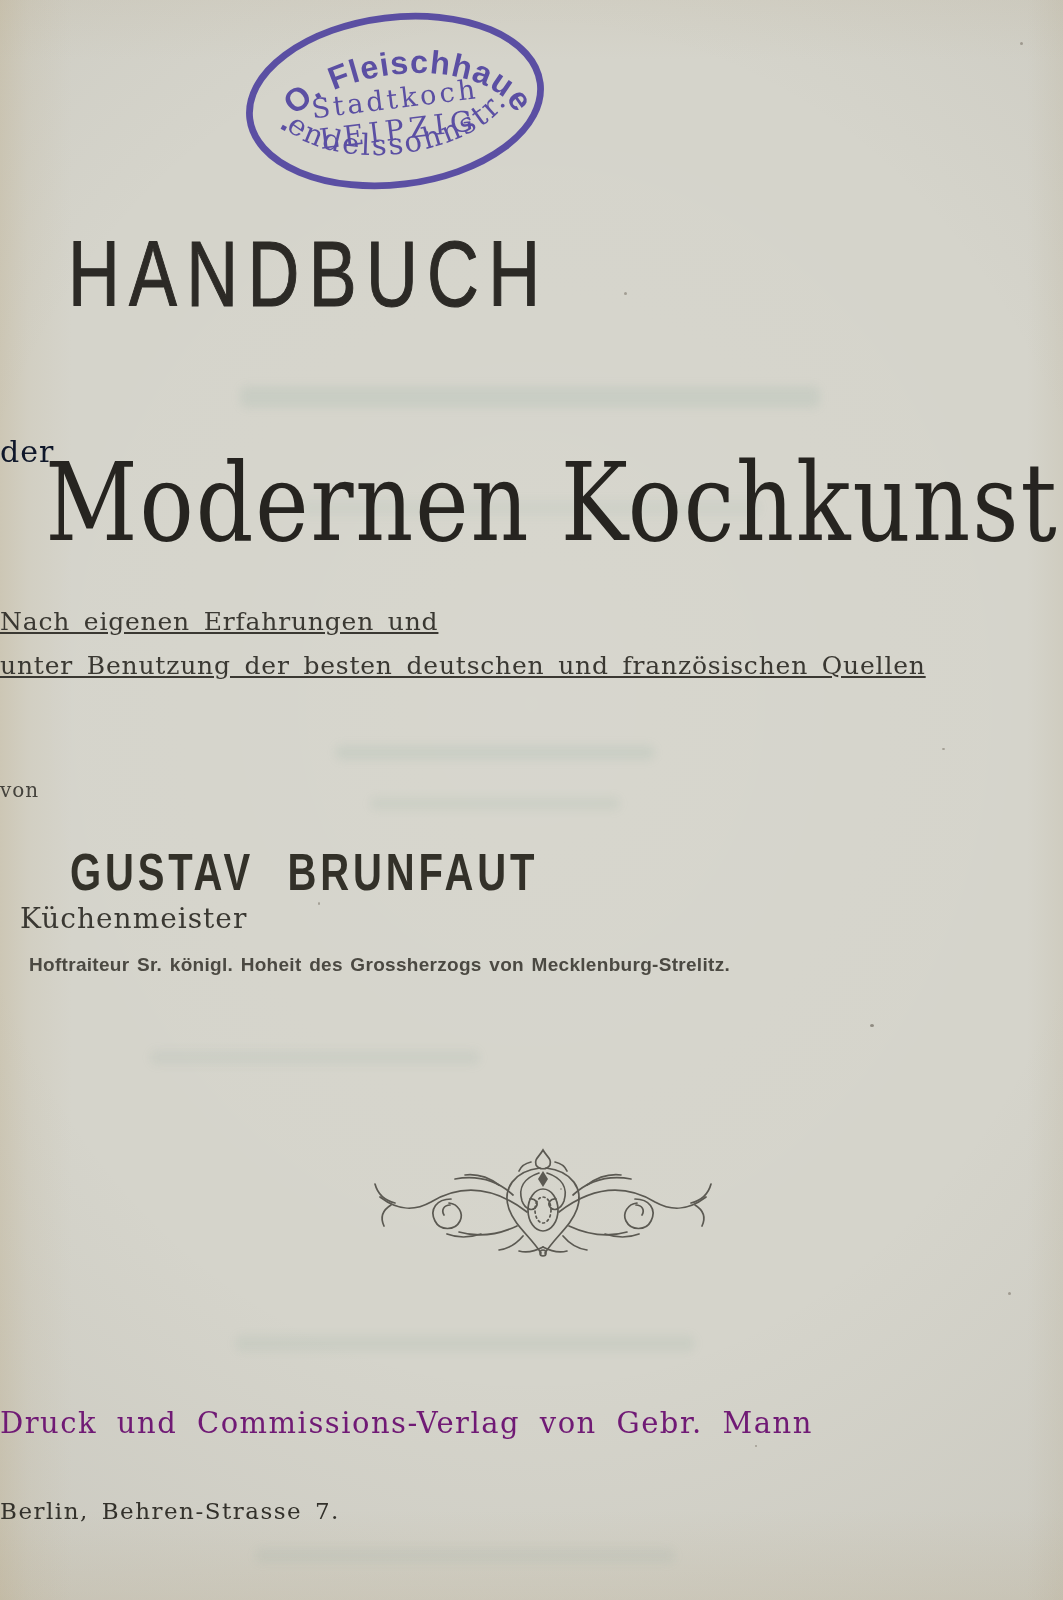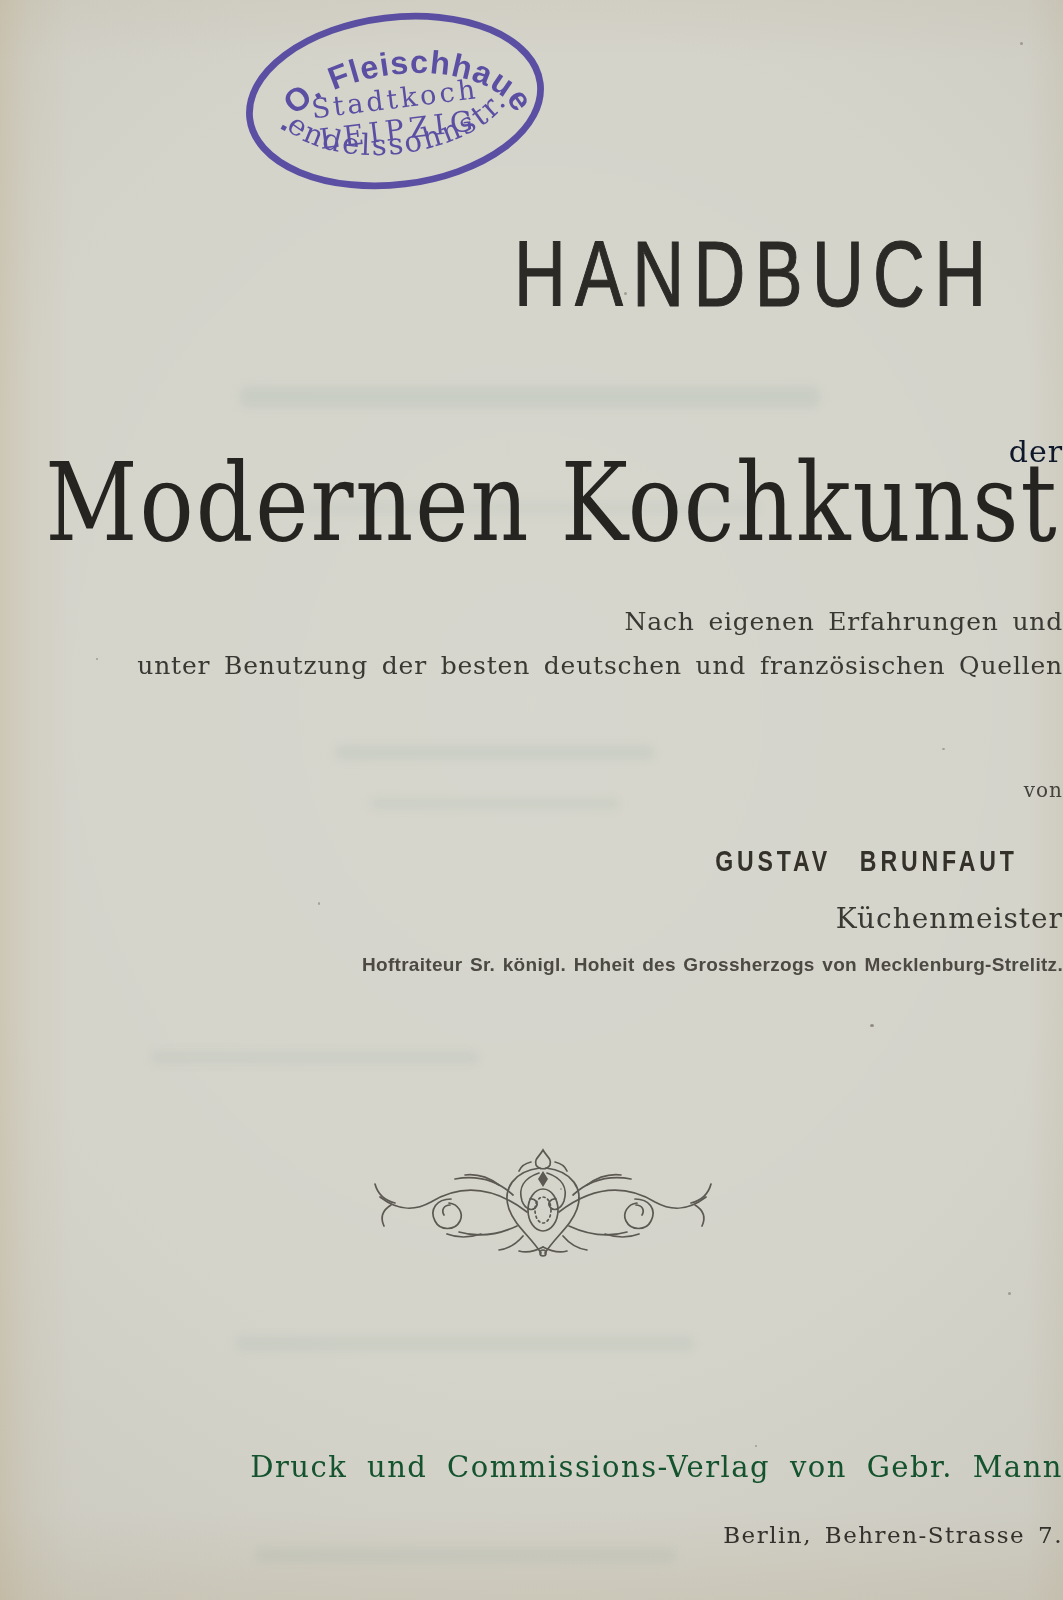--- a/index.html
+++ b/index.html
@@ -23,63 +23,63 @@
   .ghost{position:absolute; filter:blur(4px); border-radius:8px; pointer-events:none;}
   .g1{left:240px; top:386px; width:580px; height:22px; background:rgba(125,160,150,.14);}
   .g2{left:300px; top:500px; width:460px; height:16px; background:rgba(125,160,150,.08);}
   .g3{left:335px; top:745px; width:320px; height:15px; background:rgba(125,160,150,.13);}
   .g4{left:370px; top:797px; width:250px; height:13px; background:rgba(125,160,150,.11);}
   .g5{left:150px; top:1050px; width:330px; height:15px; background:rgba(125,160,150,.10);}
   .g6{left:235px; top:1335px; width:460px; height:17px; background:rgba(125,160,150,.11);}
   .g7{left:255px; top:1548px; width:420px; height:15px; background:rgba(125,160,150,.10);}
   .speck{position:absolute; border-radius:50%; background:rgba(85,75,62,.4); pointer-events:none;}
 
-  .center{position:absolute; left:0; right:0; text-align:right;}
+  .center{position:absolute; left:0; right:0; text-align:left;}
 
   .stamp{position:absolute; left:238px; top:8px; width:314px; height:186px; transform:rotate(-7deg);}
   .stamp svg{display:block;}
 
   .t-handbuch{
     top:228px; font-family:"Liberation Sans", sans-serif; font-weight:normal;
     font-size:92px; line-height:1; letter-spacing:12px; color:#2c2a26;
     -webkit-text-stroke:1.1px #2c2a26;
   }
   .t-handbuch .squeeze{display:inline-block; transform:scaleX(.78); transform-origin:50% 50%;}
 
   .t-der{top:434px; font-size:30px; letter-spacing:1px; color:#0f172a;}
 
   .t-modernen{
     top:446px; font-size:98px; line-height:1.1; color:#262420;
     letter-spacing:2px; white-space:nowrap;
   }
   .t-modernen .squeeze{display:inline-block; transform:scale(.92,1.10); transform-origin:50% 20%;}
 
-  .subtitle{top:600px; font-size:25px; line-height:44px; letter-spacing:.8px; word-spacing:5px; color:#3a3832;}
+  .subtitle{top:600px; font-size:25px; line-height:44px; letter-spacing:.8px; word-spacing:5px; color:#3a3832;text-decoration:underline;}
   .subtitle div{margin:0;}
 
   .t-von{top:778px; font-size:20px; letter-spacing:1px; color:#44423c;}
 
   .t-name{
     top:846px; font-family:"Liberation Sans", sans-serif; font-weight:bold;
-    font-size:30px; line-height:1; letter-spacing:5px; word-spacing:24px; color:#333129;
+    font-size:52px; line-height:1; letter-spacing:5px; word-spacing:24px; color:#333129;
   }
   .t-name .squeeze{display:inline-block; transform:scaleX(.77); transform-origin:50% 50%;}
 
   .t-role{top:902px; font-size:28px; letter-spacing:1px; color:#3a3832;padding-left:20px;}
 
   .credentials{
     top:951px; font-family:"Liberation Sans", sans-serif;
     font-size:19px; line-height:27.5px; letter-spacing:.3px; word-spacing:2px;
     font-weight:bold; color:#4b4942;margin-left:29px; -webkit-text-stroke:0;
   }
 
   .ornament{position:absolute; left:373px; top:1146px; width:340px; height:116px;}
 
-  .t-publisher{top:1450px; font-size:29px; letter-spacing:1.5px; word-spacing:9px; color:#14532d; white-space:nowrap;}
-  .t-address{top:1498px; font-size:23px; letter-spacing:1.5px; word-spacing:4px; color:#33312b;margin-top:24px;}
+  .t-publisher{top:1406px; font-size:29px; letter-spacing:1.5px; word-spacing:9px; color:#701a75; white-space:nowrap;}
+  .t-address{top:1498px; font-size:23px; letter-spacing:1.5px; word-spacing:4px; color:#33312b;}
 </style>
 </head>
 <body>
 
 <div class="page">
   <div class="shade"></div>
 
   <div class="ghost g1"></div>
   <div class="ghost g2"></div>
   <div class="ghost g3"></div>

